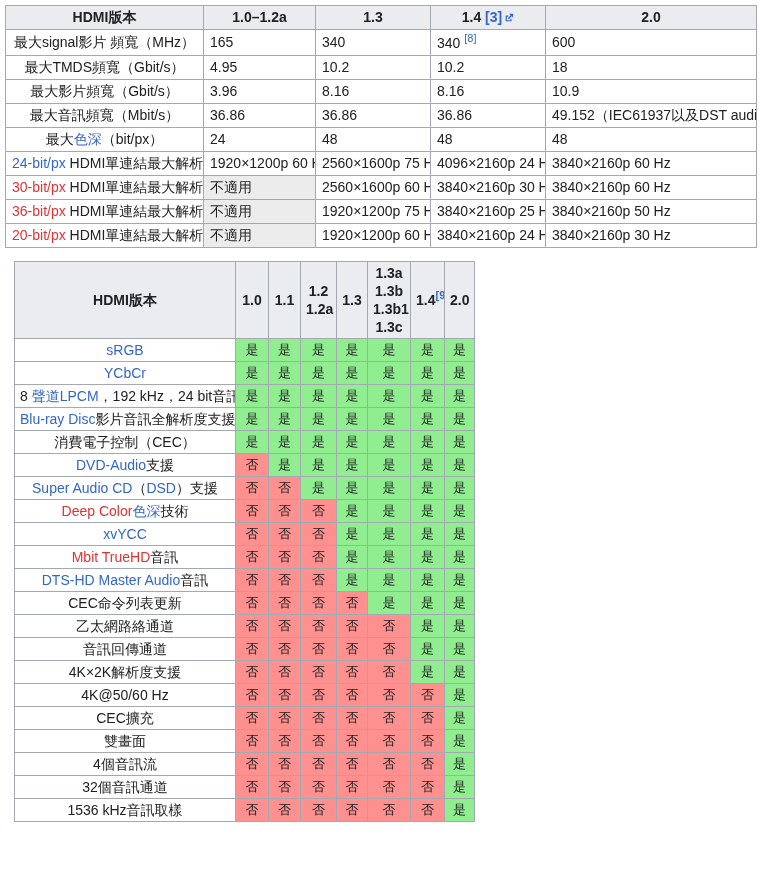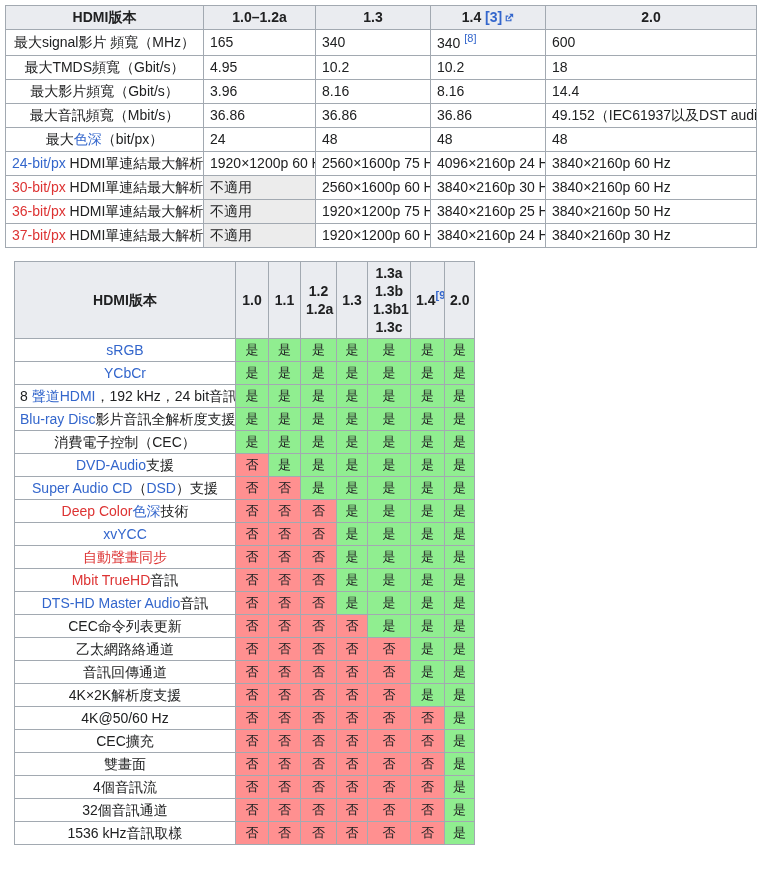--- a/index.html
+++ b/index.html
@@ -67,21 +67,21 @@
         <td><span>4.95</span></td>
         <td><span>10.2</span></td>
         <td><span>10.2</span></td>
         <td><span>18</span></td>
       </tr>
       <tr>
         <th class="rowlabel"><span>最大影片頻寬（Gbit/s）</span></th>
         <td><span>3.96</span></td>
         <td><span>8.16</span></td>
         <td><span>8.16</span></td>
-        <td><span>14.4</span></td>
+        <td><span>10.9</span></td>
       </tr>
       <tr>
         <th class="rowlabel"><span>最大音訊頻寬（Mbit/s）</span></th>
         <td><span>36.86</span></td>
         <td><span>36.86</span></td>
         <td><span>36.86</span></td>
         <td><span>49.152（IEC61937以及DST audio）</span></td>
       </tr>
       <tr>
         <th class="rowlabel"><span>最大</span><span class="a-link">色深</span><span>（bit/px）</span></th>
@@ -105,21 +105,21 @@
         <td><span>3840×2160p 60 Hz</span></td>
       </tr>
       <tr>
         <th class="rowlabel"><span class="a-red">36-bit/px</span><span> HDMI單連結最大解析度</span></th>
         <td class="na">不適用</td>
         <td><span>1920×1200p 75 Hz</span></td>
         <td><span>3840×2160p 25 Hz</span></td>
         <td><span>3840×2160p 50 Hz</span></td>
       </tr>
       <tr>
-        <th class="rowlabel"><span class="a-red">37-bit/px</span><span> HDMI單連結最大解析度</span></th>
+        <th class="rowlabel"><span class="a-red">20-bit/px</span><span> HDMI單連結最大解析度</span></th>
         <td class="na">不適用</td>
         <td><span>1920×1200p 60 Hz</span></td>
         <td><span>3840×2160p 24 Hz</span></td>
         <td><span>3840×2160p 30 Hz</span></td>
       </tr>
     </tbody>
 </table>
 
 <table id="table2" class="wikitable">
   <colgroup>
@@ -177,21 +177,21 @@
         <th class="rowlabel"><span class="a-link">YCbCr</span></th>
         <td class="val yes">是</td>
         <td class="val yes">是</td>
         <td class="val yes">是</td>
         <td class="val yes">是</td>
         <td class="val yes">是</td>
         <td class="val yes">是</td>
         <td class="val yes">是</td>
       </tr>
       <tr>
-        <th class="rowlabel"><span>8 </span><span class="a-link">聲道</span><span class="a-link">HDMI</span><span>，192 kHz，24 bit音訊傳輸</span></th>
+        <th class="rowlabel"><span>8 </span><span class="a-link">聲道</span><span class="a-link">LPCM</span><span>，192 kHz，24 bit音訊傳輸</span></th>
         <td class="val yes">是</td>
         <td class="val yes">是</td>
         <td class="val yes">是</td>
         <td class="val yes">是</td>
         <td class="val yes">是</td>
         <td class="val yes">是</td>
         <td class="val yes">是</td>
       </tr>
       <tr>
         <th class="rowlabel"><span class="a-link">Blu-ray Disc</span><span>影片音訊全解析度支援</span></th>
@@ -238,30 +238,20 @@
         <td class="val no">否</td>
         <td class="val no">否</td>
         <td class="val no">否</td>
         <td class="val yes">是</td>
         <td class="val yes">是</td>
         <td class="val yes">是</td>
         <td class="val yes">是</td>
       </tr>
       <tr>
         <th class="rowlabel"><span class="a-link">xvYCC</span></th>
-        <td class="val no">否</td>
-        <td class="val no">否</td>
-        <td class="val no">否</td>
-        <td class="val yes">是</td>
-        <td class="val yes">是</td>
-        <td class="val yes">是</td>
-        <td class="val yes">是</td>
-      </tr>
-      <tr>
-        <th class="rowlabel"><span class="a-red">自動聲畫同步</span></th>
         <td class="val no">否</td>
         <td class="val no">否</td>
         <td class="val no">否</td>
         <td class="val yes">是</td>
         <td class="val yes">是</td>
         <td class="val yes">是</td>
         <td class="val yes">是</td>
       </tr>
       <tr>
         <th class="rowlabel"><span class="a-red">Mbit TrueHD</span><span>音訊</span></th>

